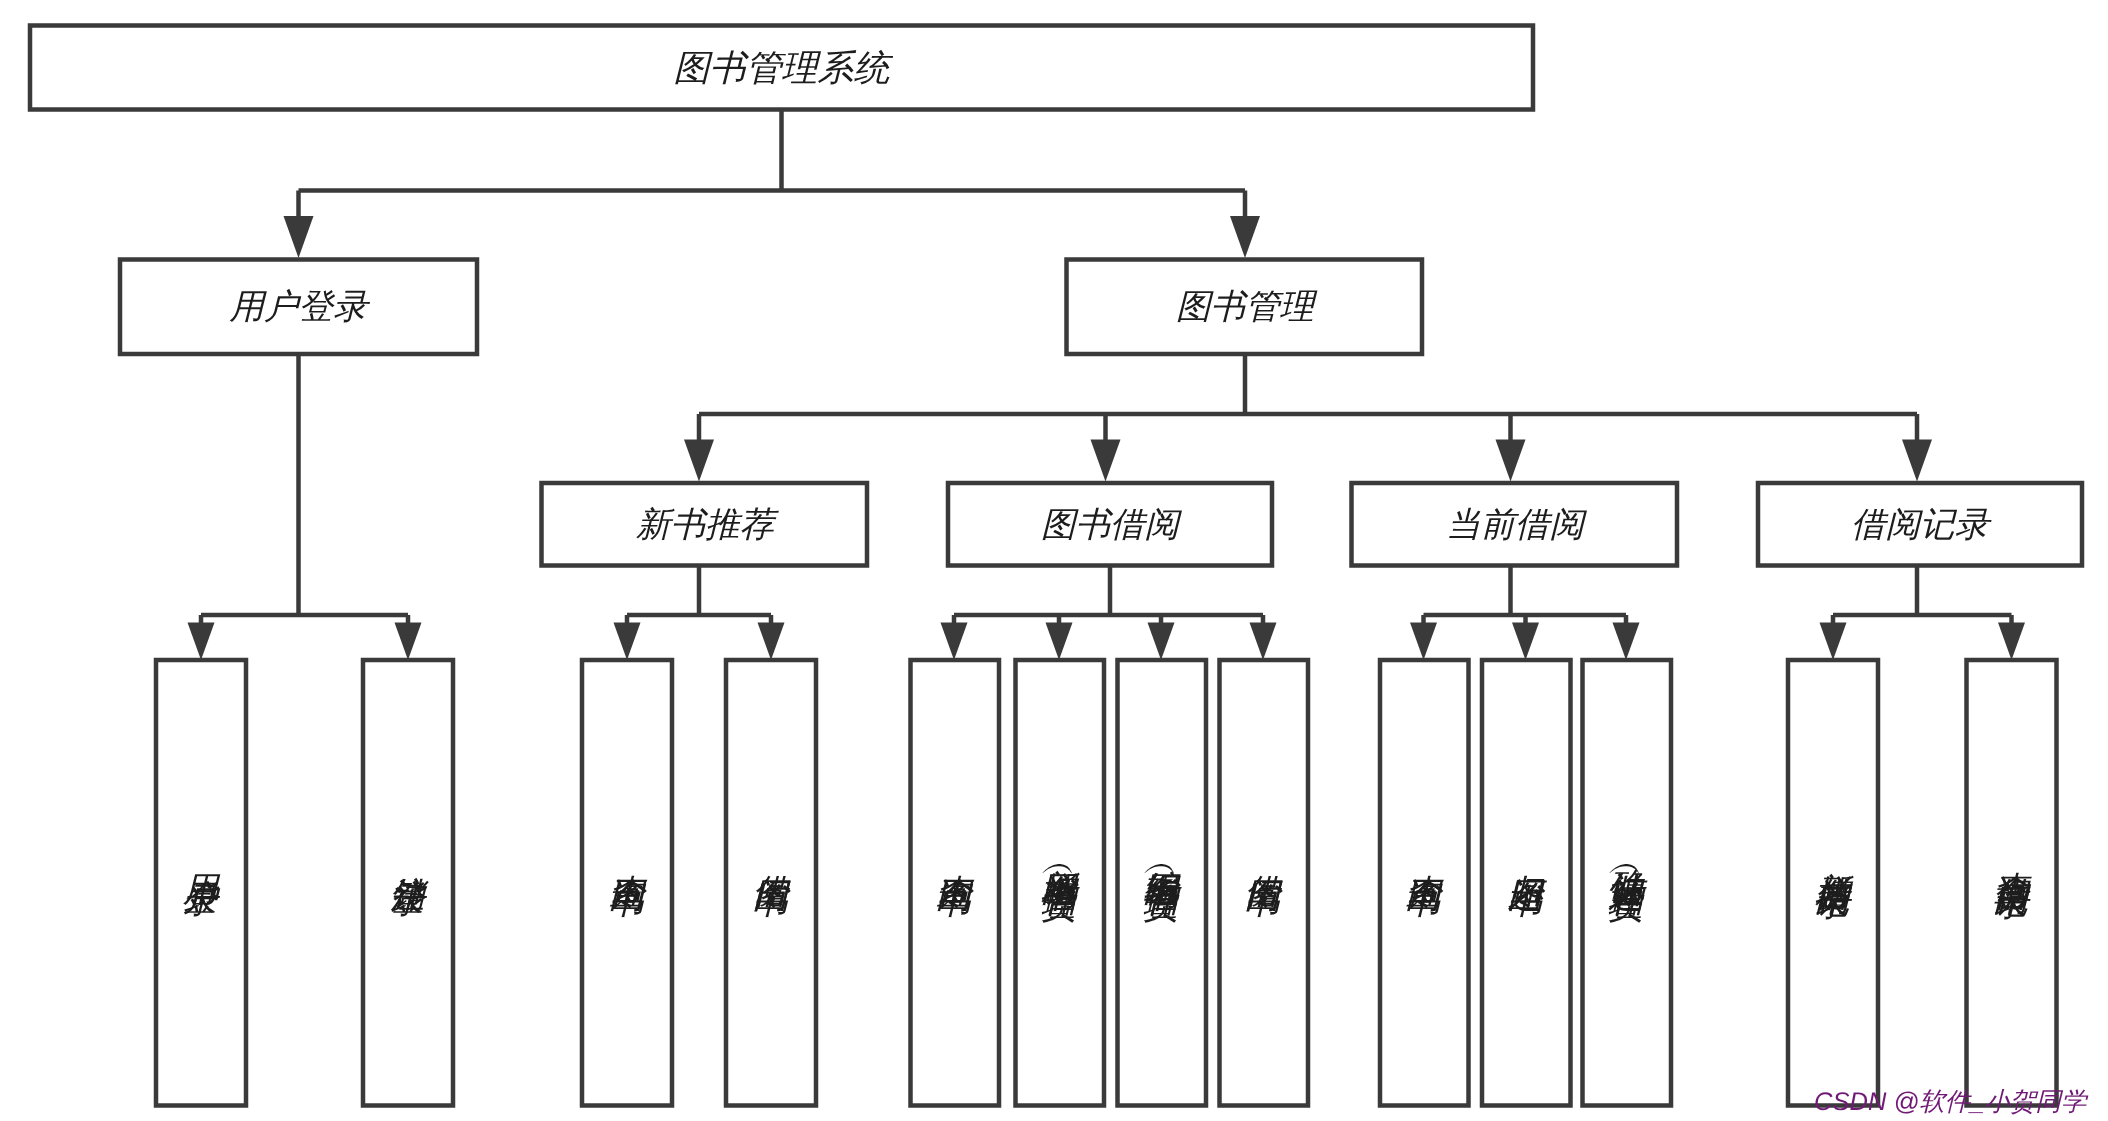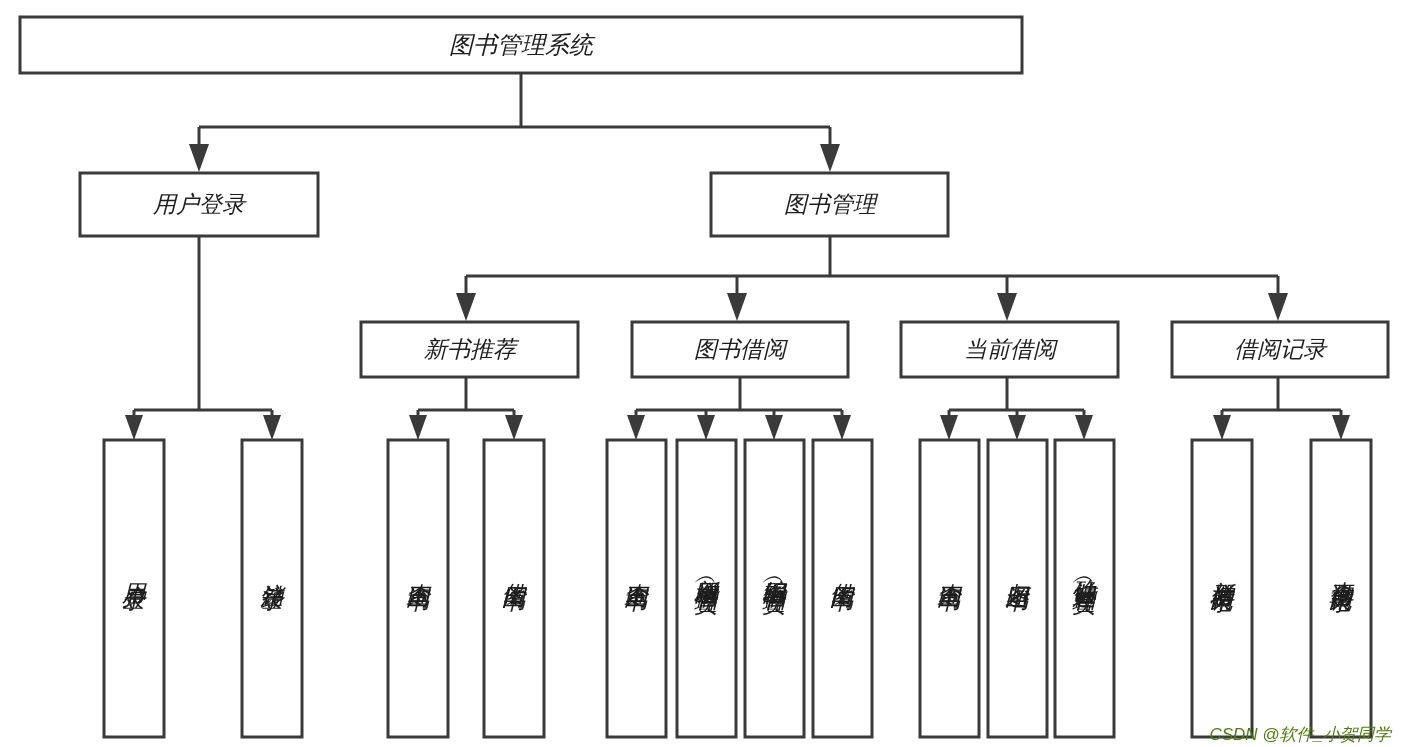--- a/index.html
+++ b/index.html
@@ -60,21 +60,21 @@
     writing-mode: vertical-rl;
     glyph-orientation-vertical: 0;
     letter-spacing: 2px;
   }
   .watermark {
     position: absolute;
     right: 14px;
     bottom: 5px;
     font-family: "Liberation Sans", "DejaVu Sans", sans-serif;
     font-size: 17px;
-    color: #4d7c0f;
+    color: #701a75;
     white-space: nowrap;
     user-select: none;
   }
 </style>
 </head>
 <body>
 
 <div id="diagram-root">
   <svg class="flow" viewBox="0 0 1405 747" xmlns="http://www.w3.org/2000/svg">
 

